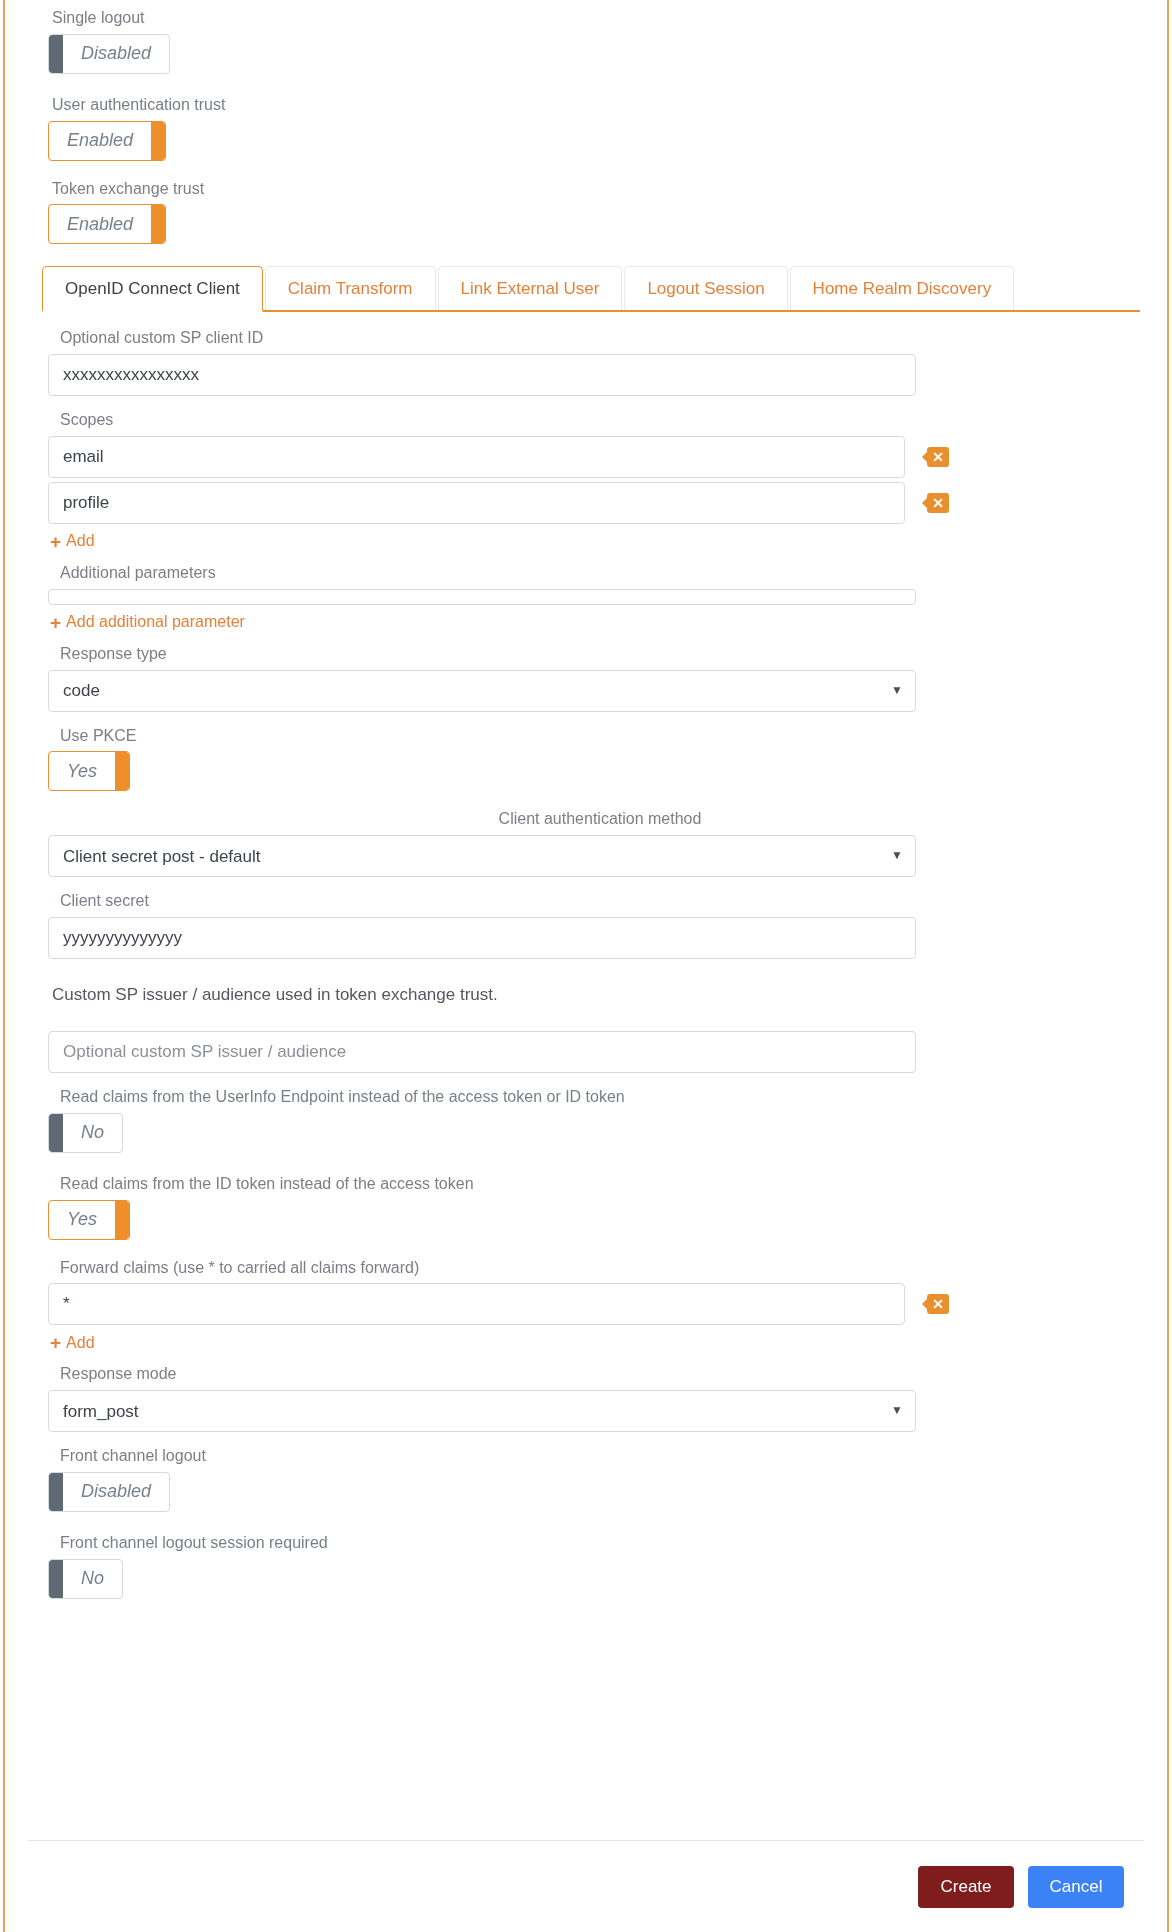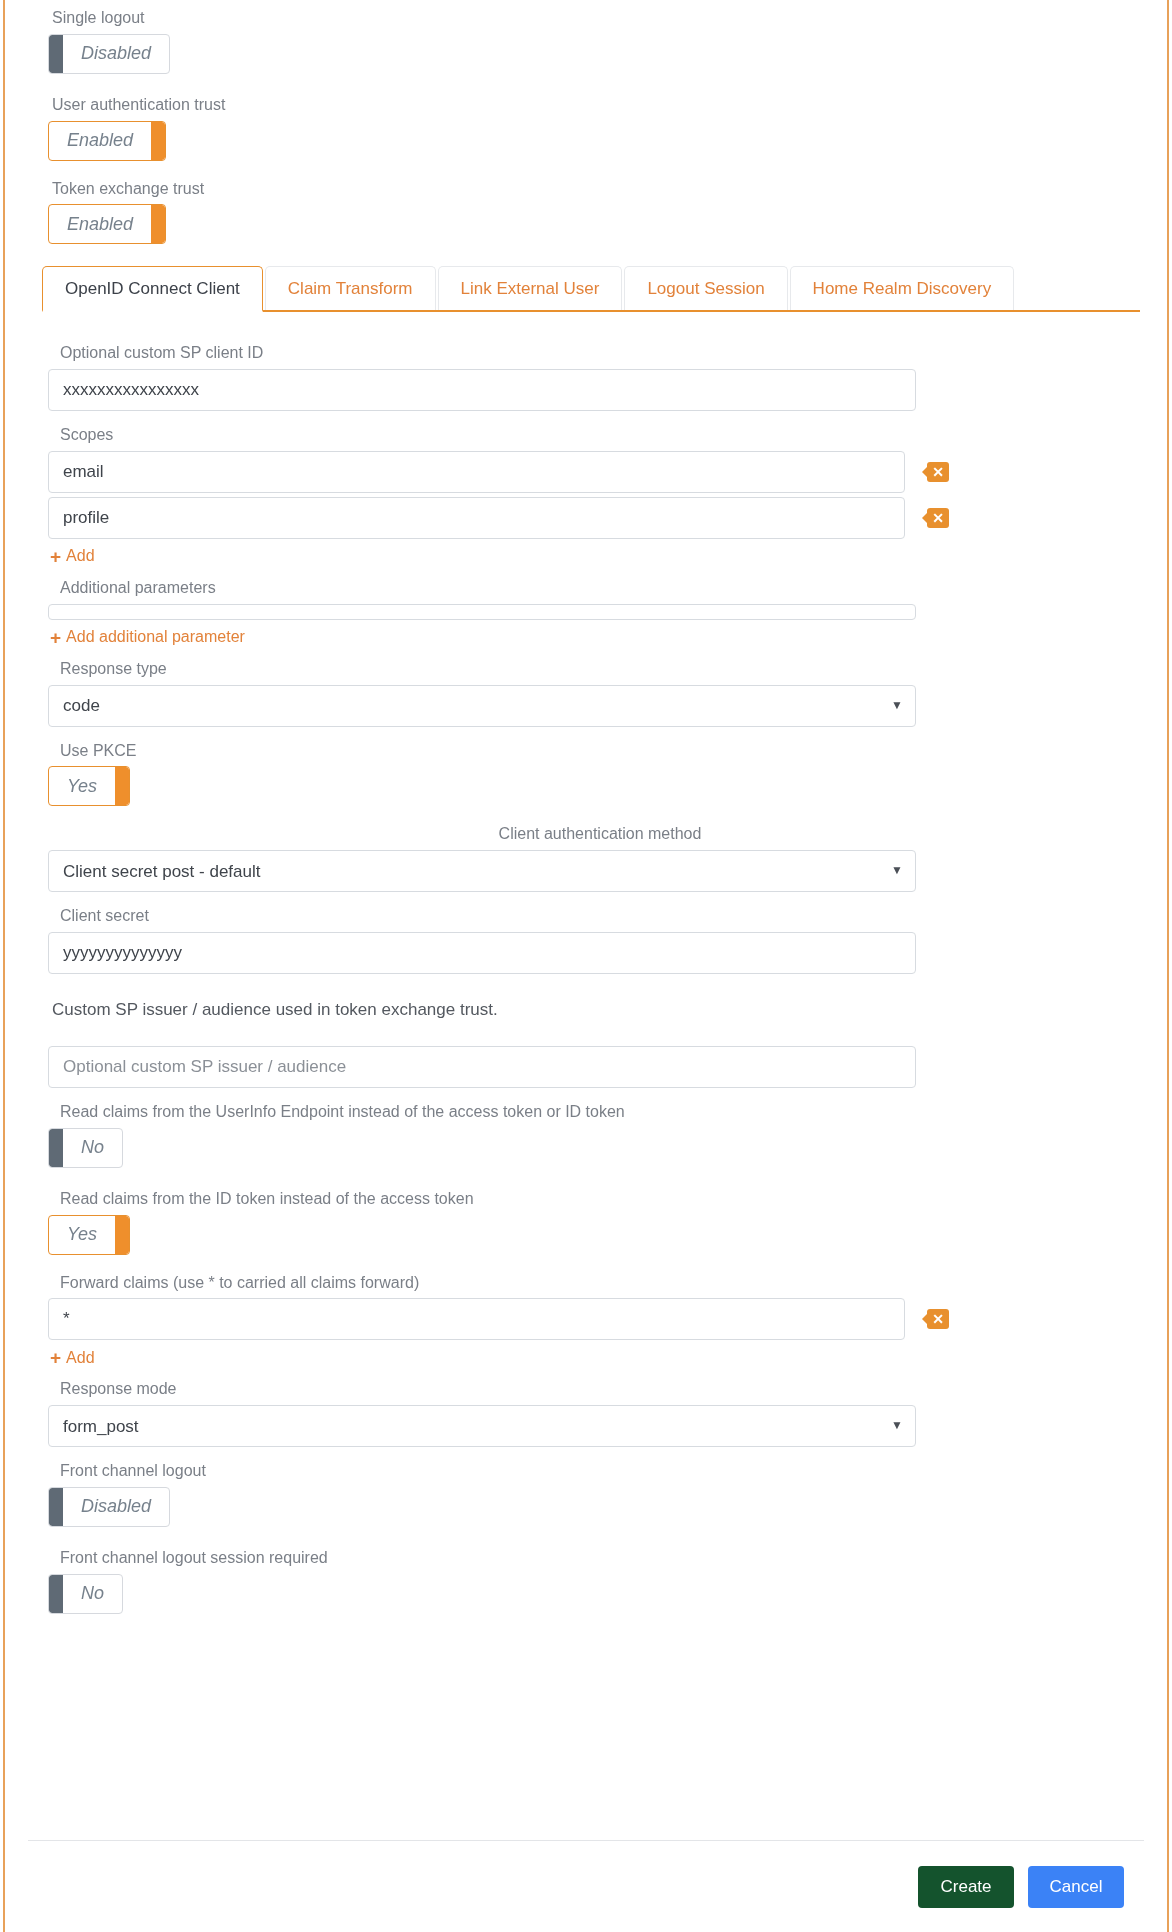--- a/index.html
+++ b/index.html
@@ -229,21 +229,21 @@
     min-width: 96px;
     border: none;
     border-radius: 4px;
     font-size: 17px;
     color: #ffffff;
     font-family: "Liberation Sans", sans-serif;
     cursor: pointer;
     margin-left: 14px;
     padding: 0 18px;
   }
-  .btn.primary { background: #14532d; }
+  .btn.primary { background: #7f1d1d; }
   .btn.secondary { background: #3b82f6; }
 </style>
 </head>
 <body>
 
 <div class="page-rail"></div>
 <div class="page-rail-right"></div>
 
 <div class="page">
 
@@ -282,21 +282,21 @@
       <span>Link External User</span>
     </div>
     <div class="tab">
       <span>Logout Session</span>
     </div>
     <div class="tab">
       <span>Home Realm Discovery</span>
     </div>
   </div>
 
-  <div style="padding-top:31px;">
+  <div style="padding-top:16px;">
 
     <div class="field-block">
       <div class="field-label">Optional custom SP client ID</div>
       <input class="inp" type="text" value="xxxxxxxxxxxxxxxx" style="">
     </div>
 
     <div>
       <div class="field-label" style="margin-left:20px;">Scopes</div>
 
       <div class="row-with-del">

